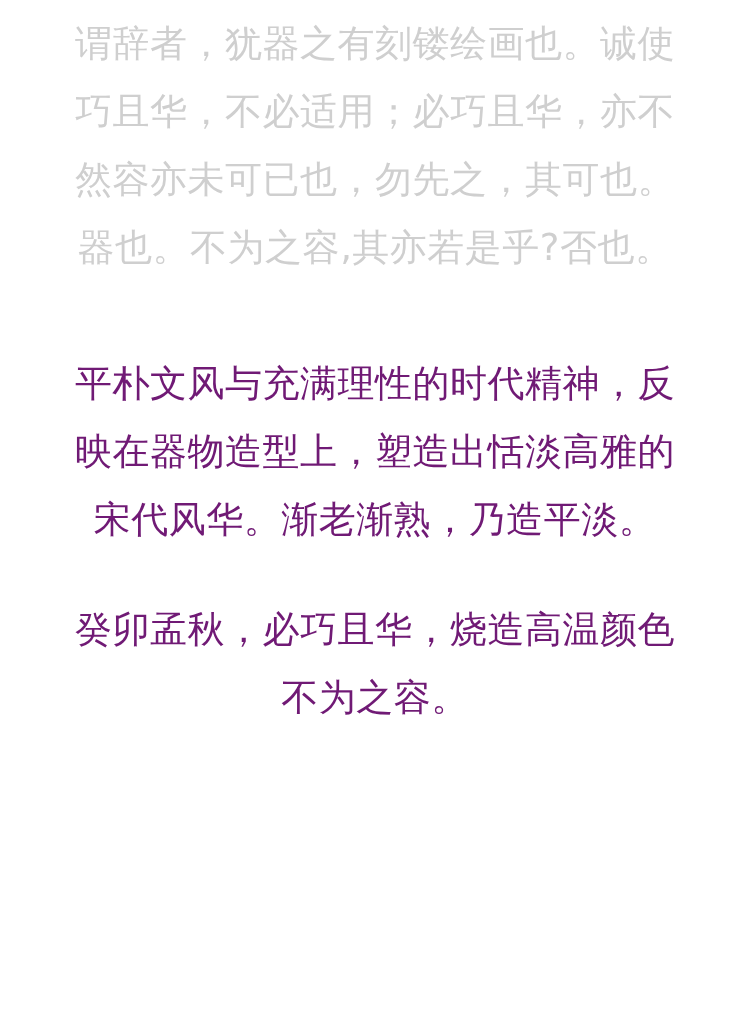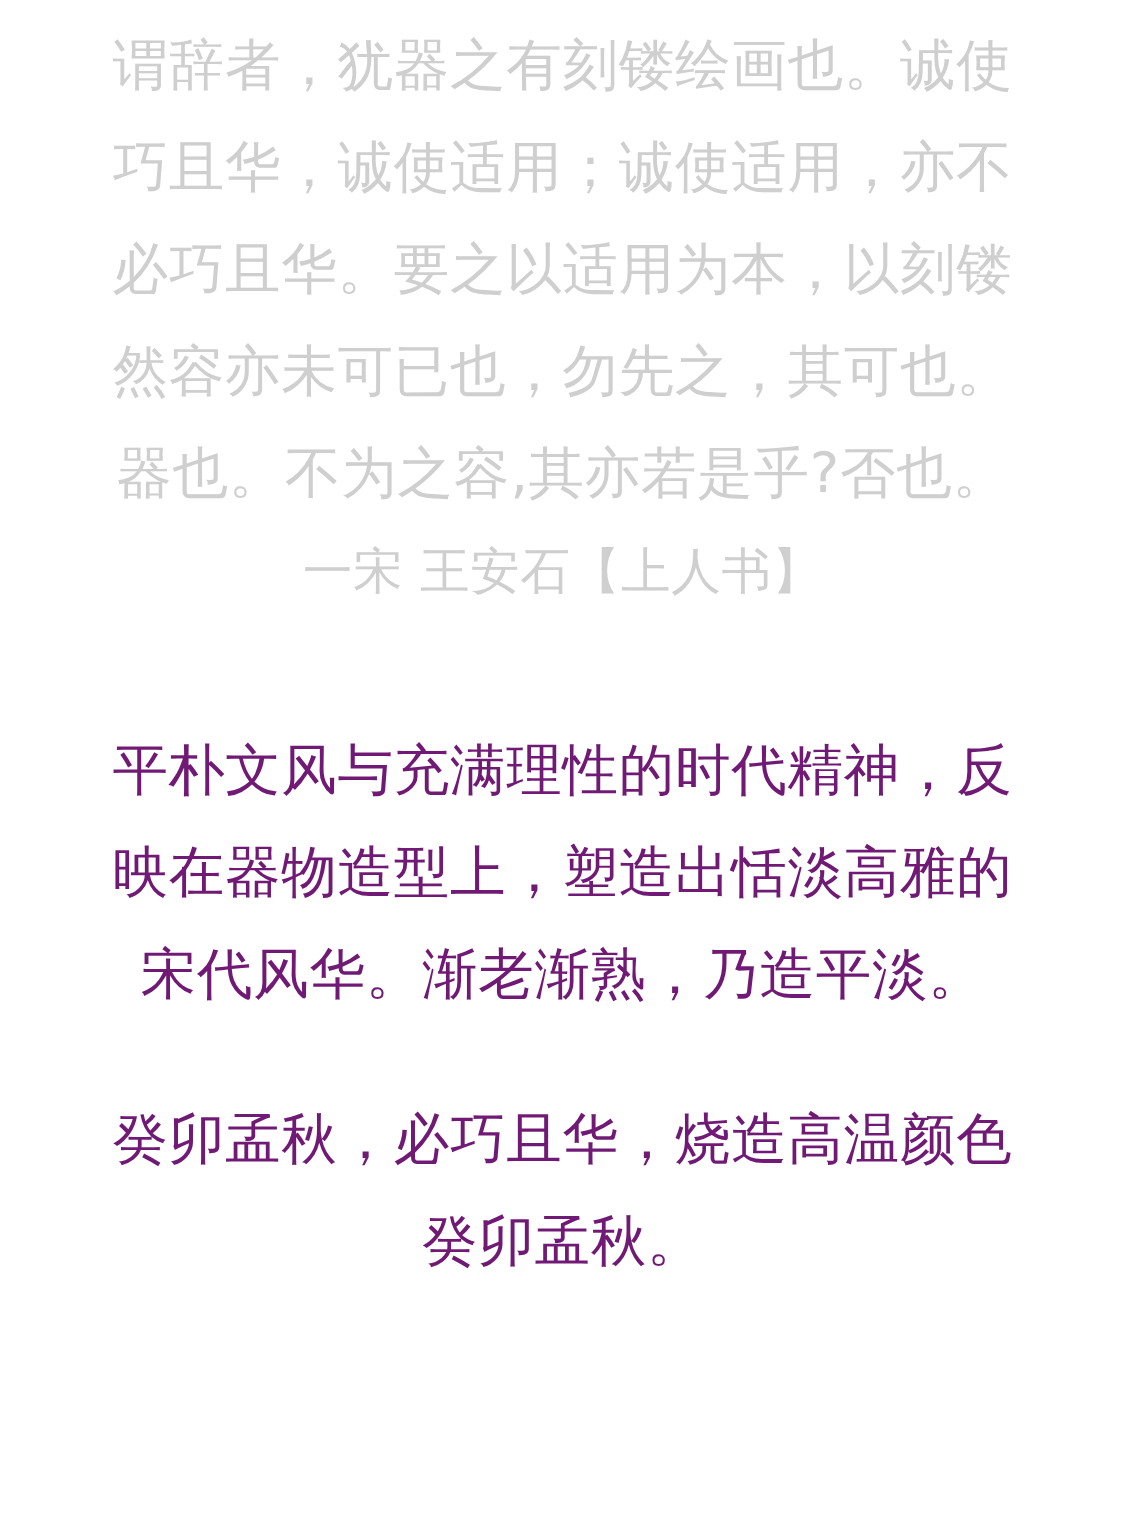--- a/index.html
+++ b/index.html
@@ -58,37 +58,35 @@
     height: 60px;
   }
 </style>
 </head>
 <body>
 
 <div class="page">
 
   <section class="block quote-block">
     <div class="quote-line">谓辞者，犹器之有刻镂绘画也。诚使</div>
-    <div class="quote-line">巧且华，诚使适用；诚使适用，亦不</div>
-    <div class="quote-line">必巧且华。要之以适用为本，以刻镂</div>
+    <div class="quote-line">巧且华，不必适用；必巧且华，亦不</div>
     <div class="quote-line">然容亦未可已也，勿先之，其可也。</div>
     <div class="quote-line">器也。不为之容‚其亦若是乎?否也。</div>
-    <div class="quote-attrib">一宋 王安石【上人书】</div>
   </section>
 
   <div class="para-gap-1"></div>
 
   <section class="block">
     <div class="body-line">平朴文风与充满理性的时代精神，反</div>
     <div class="body-line">映在器物造型上，塑造出恬淡高雅的</div>
     <div class="body-line">宋代风华。渐老渐熟，乃造平淡。</div>
   </section>
 
   <div class="para-gap-2"></div>
 
   <section class="block">
     <div class="body-line">癸卯孟秋，必巧且华，烧造高温颜色</div>
-    <div class="body-line">癸卯孟秋。</div>
+    <div class="body-line">不为之容。</div>
   </section>
 
   <div class="tail-gap"></div>
 
 </div>
 
 </body></html>

